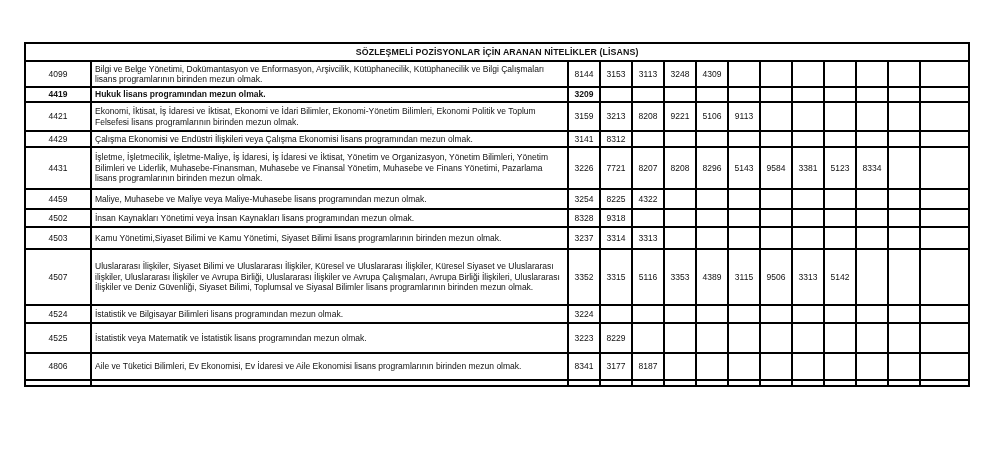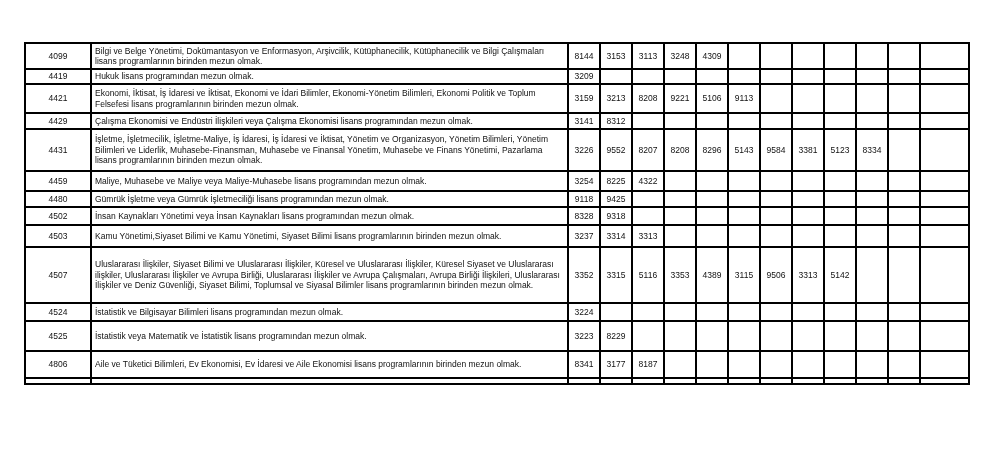--- a/index.html
+++ b/index.html
@@ -80,39 +80,42 @@
         <col style="width:32px">
           <col style="width:32px">
           <col style="width:32px">
           <col style="width:32px">
         <col style="width:32px">
           <col style="width:32px">
           <col style="width:32px">
           <col style="width:49px">
       </colgroup>
       <thead>
+        <tr class="title-row" style="height:18px">
+          <th colspan="14">SÖZLEŞMELİ POZİSYONLAR İÇİN ARANAN NİTELİKLER (LİSANS)</th>
+        </tr>
       </thead>
       <tbody id="rows-body">
           <tr style="height: 26px; padding-left: 32px;">
             <td class="cell-code">4099</td>
             <td class="cell-req">Bilgi ve Belge Yönetimi, Dokümantasyon ve Enformasyon, Arşivcilik, Kütüphanecilik, Kütüphanecilik ve Bilgi Çalışmaları lisans programlarının birinden mezun olmak.</td>
             <td class="cell-prog">8144</td>
             <td class="cell-prog">3153</td>
             <td class="cell-prog">3113</td>
             <td class="cell-prog">3248</td>
             <td class="cell-prog">4309</td>
             <td class="cell-prog"></td>
             <td class="cell-prog"></td>
             <td class="cell-prog"></td>
             <td class="cell-prog"></td>
             <td class="cell-prog"></td>
             <td class="cell-prog"></td>
             <td class="cell-prog"></td>
           </tr>
-          <tr style="height: 15px;">
+          <tr style="height: 15px; font-weight: bold;">
             <td class="cell-code">4419</td>
             <td class="cell-req">Hukuk lisans programından mezun olmak.</td>
             <td class="cell-prog">3209</td>
             <td class="cell-prog"></td>
             <td class="cell-prog"></td>
             <td class="cell-prog"></td>
             <td class="cell-prog"></td>
             <td class="cell-prog"></td>
             <td class="cell-prog"></td>
             <td class="cell-prog"></td>
@@ -150,54 +153,38 @@
             <td class="cell-prog"></td>
             <td class="cell-prog"></td>
             <td class="cell-prog"></td>
             <td class="cell-prog"></td>
             <td class="cell-prog"></td>
           </tr>
           <tr style="height: 42px;">
             <td class="cell-code">4431</td>
             <td class="cell-req">İşletme, İşletmecilik, İşletme-Maliye, İş İdaresi, İş İdaresi ve İktisat, Yönetim ve Organizasyon, Yönetim Bilimleri, Yönetim Bilimleri ve Liderlik, Muhasebe-Finansman, Muhasebe ve Finansal Yönetim, Muhasebe ve Finans Yönetimi, Pazarlama lisans programlarının birinden mezun olmak.</td>
             <td class="cell-prog">3226</td>
-            <td class="cell-prog">9552</td>
+            <td class="cell-prog">7721</td>
             <td class="cell-prog">8207</td>
             <td class="cell-prog">8208</td>
             <td class="cell-prog">8296</td>
             <td class="cell-prog">5143</td>
             <td class="cell-prog">9584</td>
             <td class="cell-prog">3381</td>
             <td class="cell-prog">5123</td>
             <td class="cell-prog">8334</td>
             <td class="cell-prog"></td>
             <td class="cell-prog"></td>
           </tr>
           <tr style="height: 20px; padding-left: 8px;">
             <td class="cell-code">4459</td>
             <td class="cell-req">Maliye, Muhasebe ve Maliye veya Maliye-Muhasebe lisans programından mezun olmak.</td>
             <td class="cell-prog">3254</td>
             <td class="cell-prog">8225</td>
             <td class="cell-prog">4322</td>
-            <td class="cell-prog"></td>
-            <td class="cell-prog"></td>
-            <td class="cell-prog"></td>
-            <td class="cell-prog"></td>
-            <td class="cell-prog"></td>
-            <td class="cell-prog"></td>
-            <td class="cell-prog"></td>
-            <td class="cell-prog"></td>
-            <td class="cell-prog"></td>
-          </tr>
-          <tr style="height: 16px;">
-            <td class="cell-code">4480</td>
-            <td class="cell-req">Gümrük İşletme veya Gümrük İşletmeciliği lisans programından mezun olmak.</td>
-            <td class="cell-prog">9118</td>
-            <td class="cell-prog">9425</td>
-            <td class="cell-prog"></td>
             <td class="cell-prog"></td>
             <td class="cell-prog"></td>
             <td class="cell-prog"></td>
             <td class="cell-prog"></td>
             <td class="cell-prog"></td>
             <td class="cell-prog"></td>
             <td class="cell-prog"></td>
             <td class="cell-prog"></td>
             <td class="cell-prog"></td>
           </tr>

